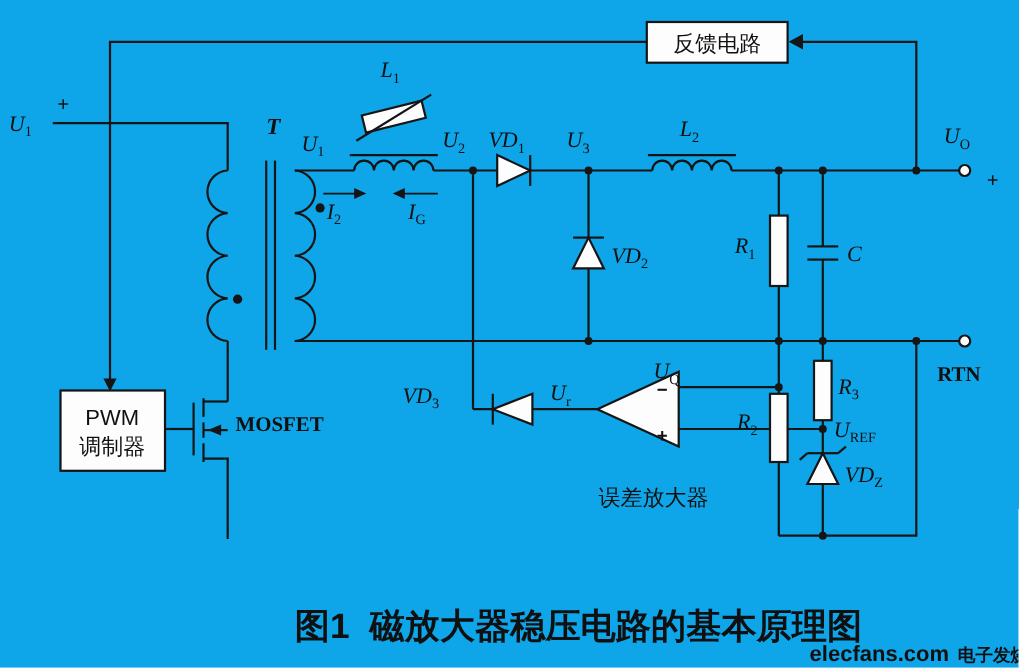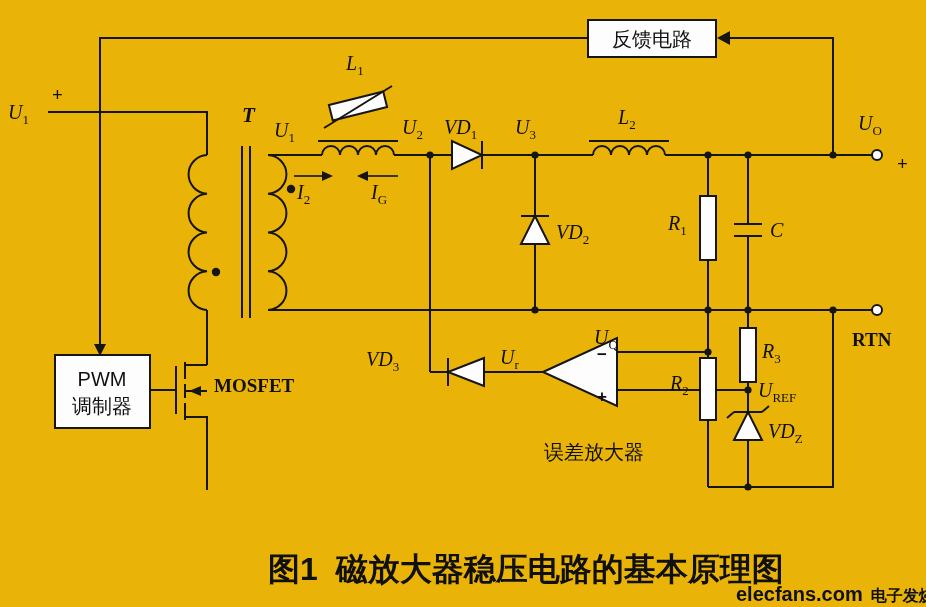--- a/index.html
+++ b/index.html
@@ -1,16 +1,16 @@
 <!DOCTYPE html>
 <html><head>
 <meta charset="utf-8">
 <style>
   html,body { margin:0; padding:0; background:#ffffff; }
-  .stage { position:relative; width:926px; height:607px; background:#eab308; overflow:hidden;
+  .stage { position:relative; width:926px; height:607px; background:#0ea5e9; overflow:hidden;
            font-family:"Liberation Serif", serif; }
   svg { display:block; }
   .wire  { stroke:#151515; stroke-width:2; fill:none; }
   .thin  { stroke:#151515; stroke-width:1.6; fill:none; }
   .comp  { stroke:#151515; stroke-width:2; fill:#fdfdfd; }
   .solid { fill:#151515; stroke:none; }
   .dot   { fill:#151515; stroke:none; }
   text   { fill:#101010; }
   .var   { font:italic 20px "Liberation Serif", serif; }
   .varb  { font:italic bold 21px "Liberation Serif", serif; }

